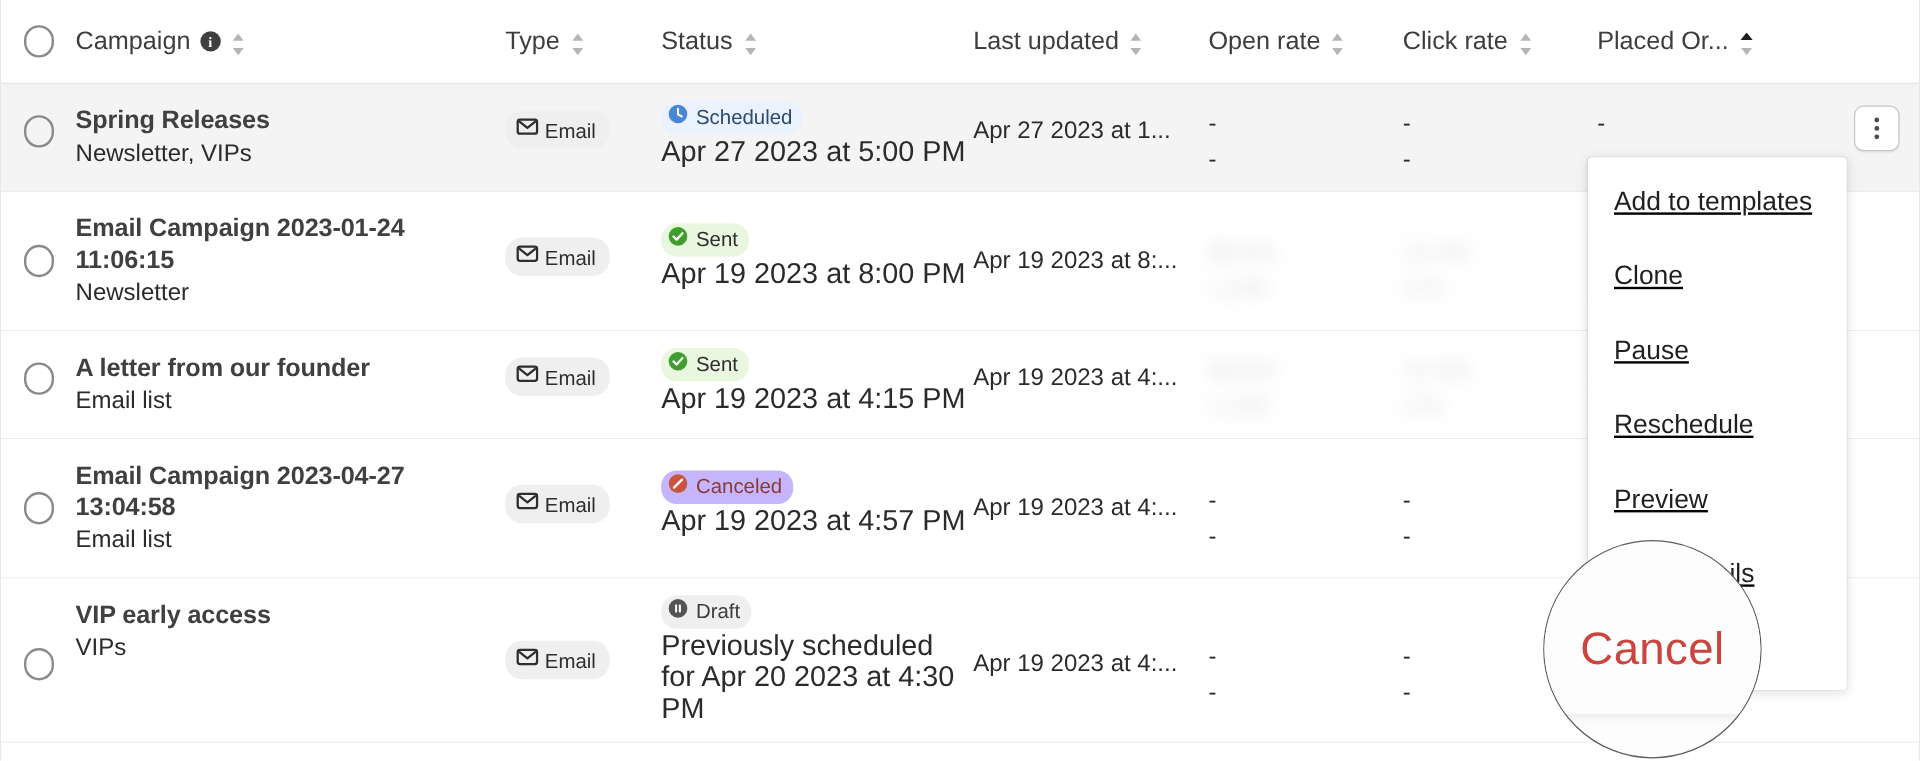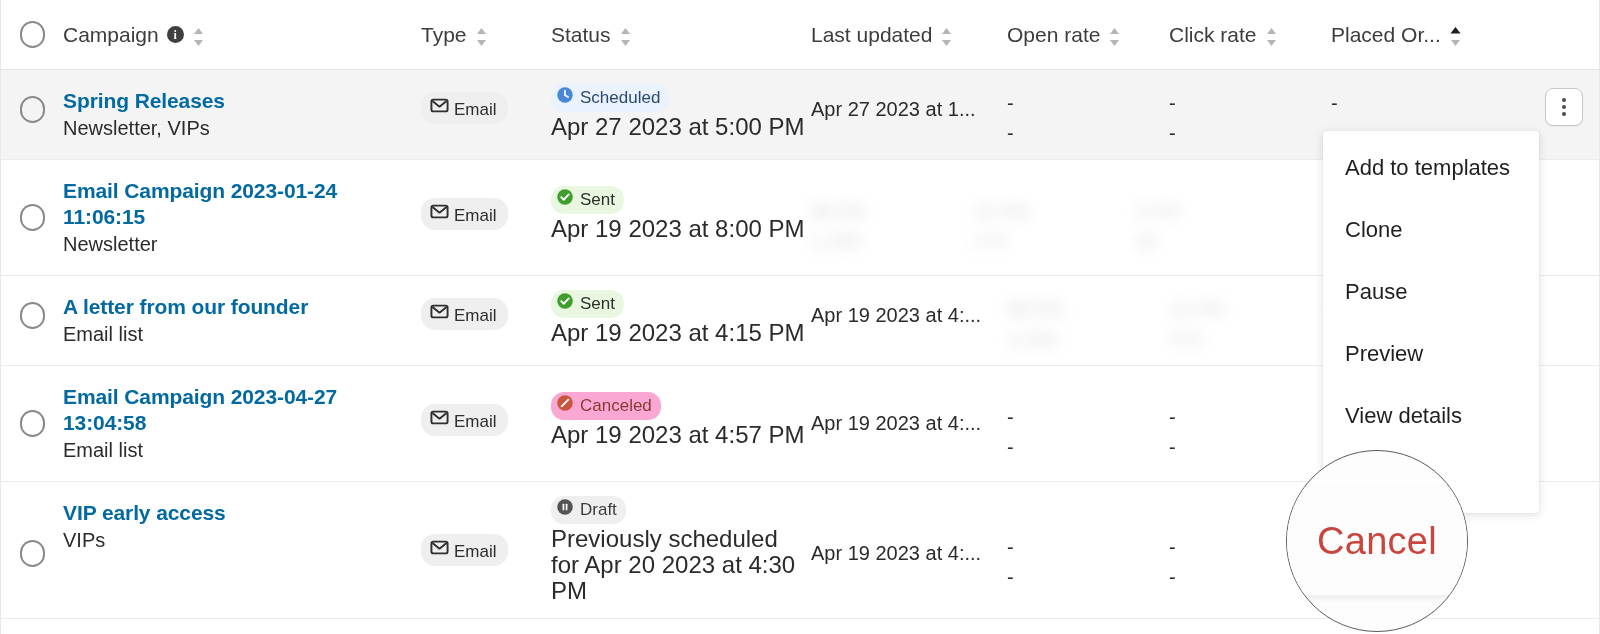--- a/index.html
+++ b/index.html
@@ -78,21 +78,21 @@
     border: 2px solid #8a8a8a;
     border-radius: 13px;
     background: transparent;
   }
 
   
   .camp-link {
     display: block;
     font-size: 21px;
     line-height: 26px;
-    color: #0369a1;
+    color: #404040;
     font-weight: 600;
     text-decoration: none;
     letter-spacing: -0.1px;
   }
   .camp-sub {
     display: block;
     font-size: 20px;
     line-height: 26px;
     color: #2b2b2b;
     margin-top: 1px;
@@ -112,21 +112,21 @@
   .status-badge {
     display: inline-flex; align-items:center; gap: 6px;
     border-radius: 13px;
     padding: 2px 9px 2px 5px;
     font-size: 17px;
     line-height: 22px;
     white-space: nowrap;
   }
   .st-scheduled { background:#eaf2fd; color:#2b4a6f; }
   .st-sent      { background:#eaf7e0; color:#2e2e2e; }
-  .st-canceled  { background:#f9a8d4; color:#8a3a33; }
+  .st-canceled  { background:#c4b5fd; color:#8a3a33; }
   .st-draft     { background:#efefef; color:#3c3c3c; }
 
   .status-sub {
     font-size: 24px;
     line-height: 26px;
     color: #2b2b2b;
     margin-top: 2px;
   }
 
   
@@ -161,20 +161,21 @@
   .menu {
     position: absolute;
     left: 1322px;
     top: 131px;
     width: 216px;
     background: #ffffff;
     border-radius: 3px;
     box-shadow: 0 2px 10px rgba(0,0,0,.13), 0 0 1px rgba(0,0,0,.18);
     padding: 6px 0 4px 0;
     z-index: 40;
+    text-decoration: underline;
   }
   .menu-item {
     font-size: 22px;
     line-height: 28px;
     color: #1f1f1f;
     padding: 17px 0 17px 22px;
     white-space: nowrap;
   }
   .menu-item.danger { color: #c9453d; }
 
@@ -374,20 +375,21 @@
           <div class="cell c-status" style="padding-top:26px;padding-bottom:14px">
             <div><span class="status-badge st-sent">
                 <span class="ico"><svg width="18" height="18" viewBox="0 0 20 20">
                     <circle cx="10" cy="10" r="8.6" fill="#3f9e2e"></circle>
                     <path d="M5.8 10.2 L8.7 13 L14.2 7.1" fill="none" stroke="#fff" stroke-width="2.1" stroke-linecap="round" stroke-linejoin="round"></path>
                   </svg></span>
                 <span>Sent</span>
               </span></div>
             <div class="status-sub">Apr 19 2023 at 8:00 PM</div>
           </div>
+          <div class="cell c-updated" style="padding-top:44px"><span class="val">Apr 19 2023 at 8:...</span></div>
           <div class="cell c-open" style="padding-top:36px">
             <div class="val dash blurred">88.5%</div>
             <div class="val dash blurred">1,240</div>
           </div>
           <div class="cell c-click" style="padding-top:36px">
             <div class="val dash blurred">12.4%</div>
             <div class="val dash blurred">174</div>
           </div>
           <div class="cell c-placed" style="padding-top:36px">
             <div class="val dash blurred">3.1%</div>
@@ -517,20 +519,21 @@
           <div class="cell c-actions" style="padding-top:18px"></div>
         </div>
       </div>
 
   </div>
 
   <div class="menu">
     <div class="menu-item">Add to templates</div>
     <div class="menu-item">Clone</div>
     <div class="menu-item">Pause</div>
+    <div class="menu-item">Reschedule</div>
     <div class="menu-item">Preview</div>
     <div class="menu-item">View details</div>
     <div class="menu-item danger">Cancel</div>
   </div>
 
   <div class="magnifier">
     <div class="mag-inner">
       <div class="mag-sheet"></div>
       <div class="mag-text">Cancel</div>
     </div>

